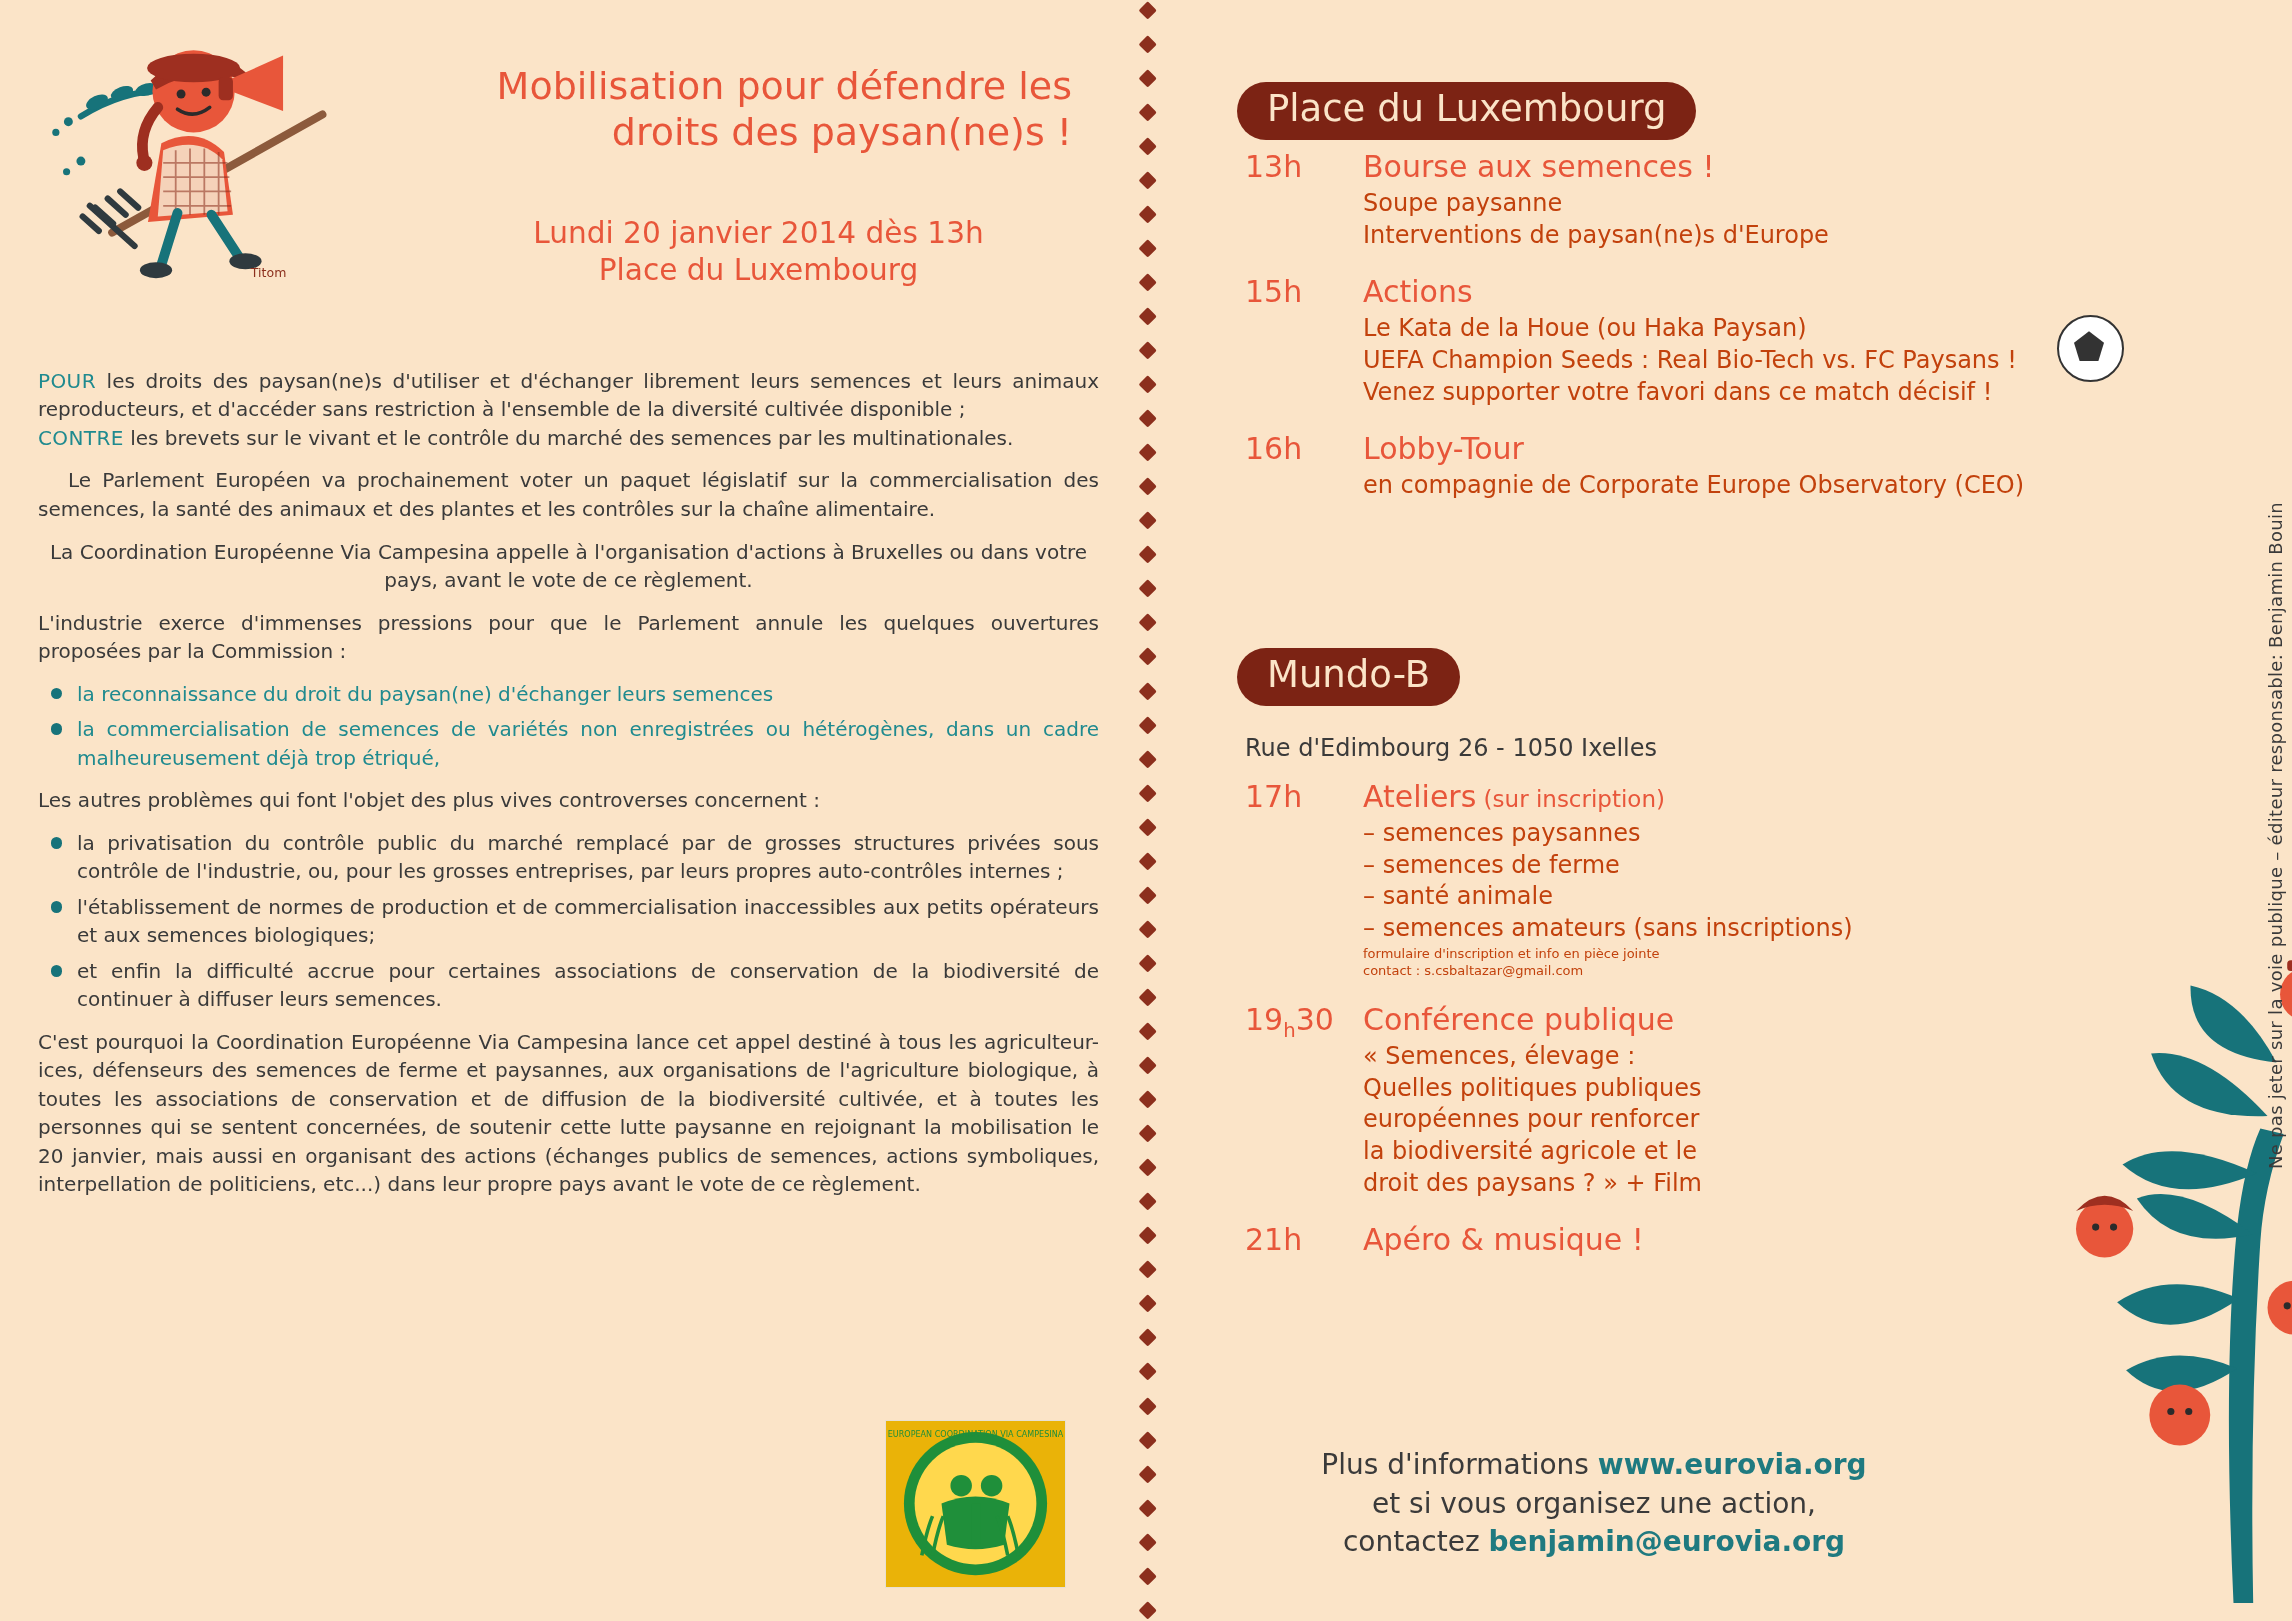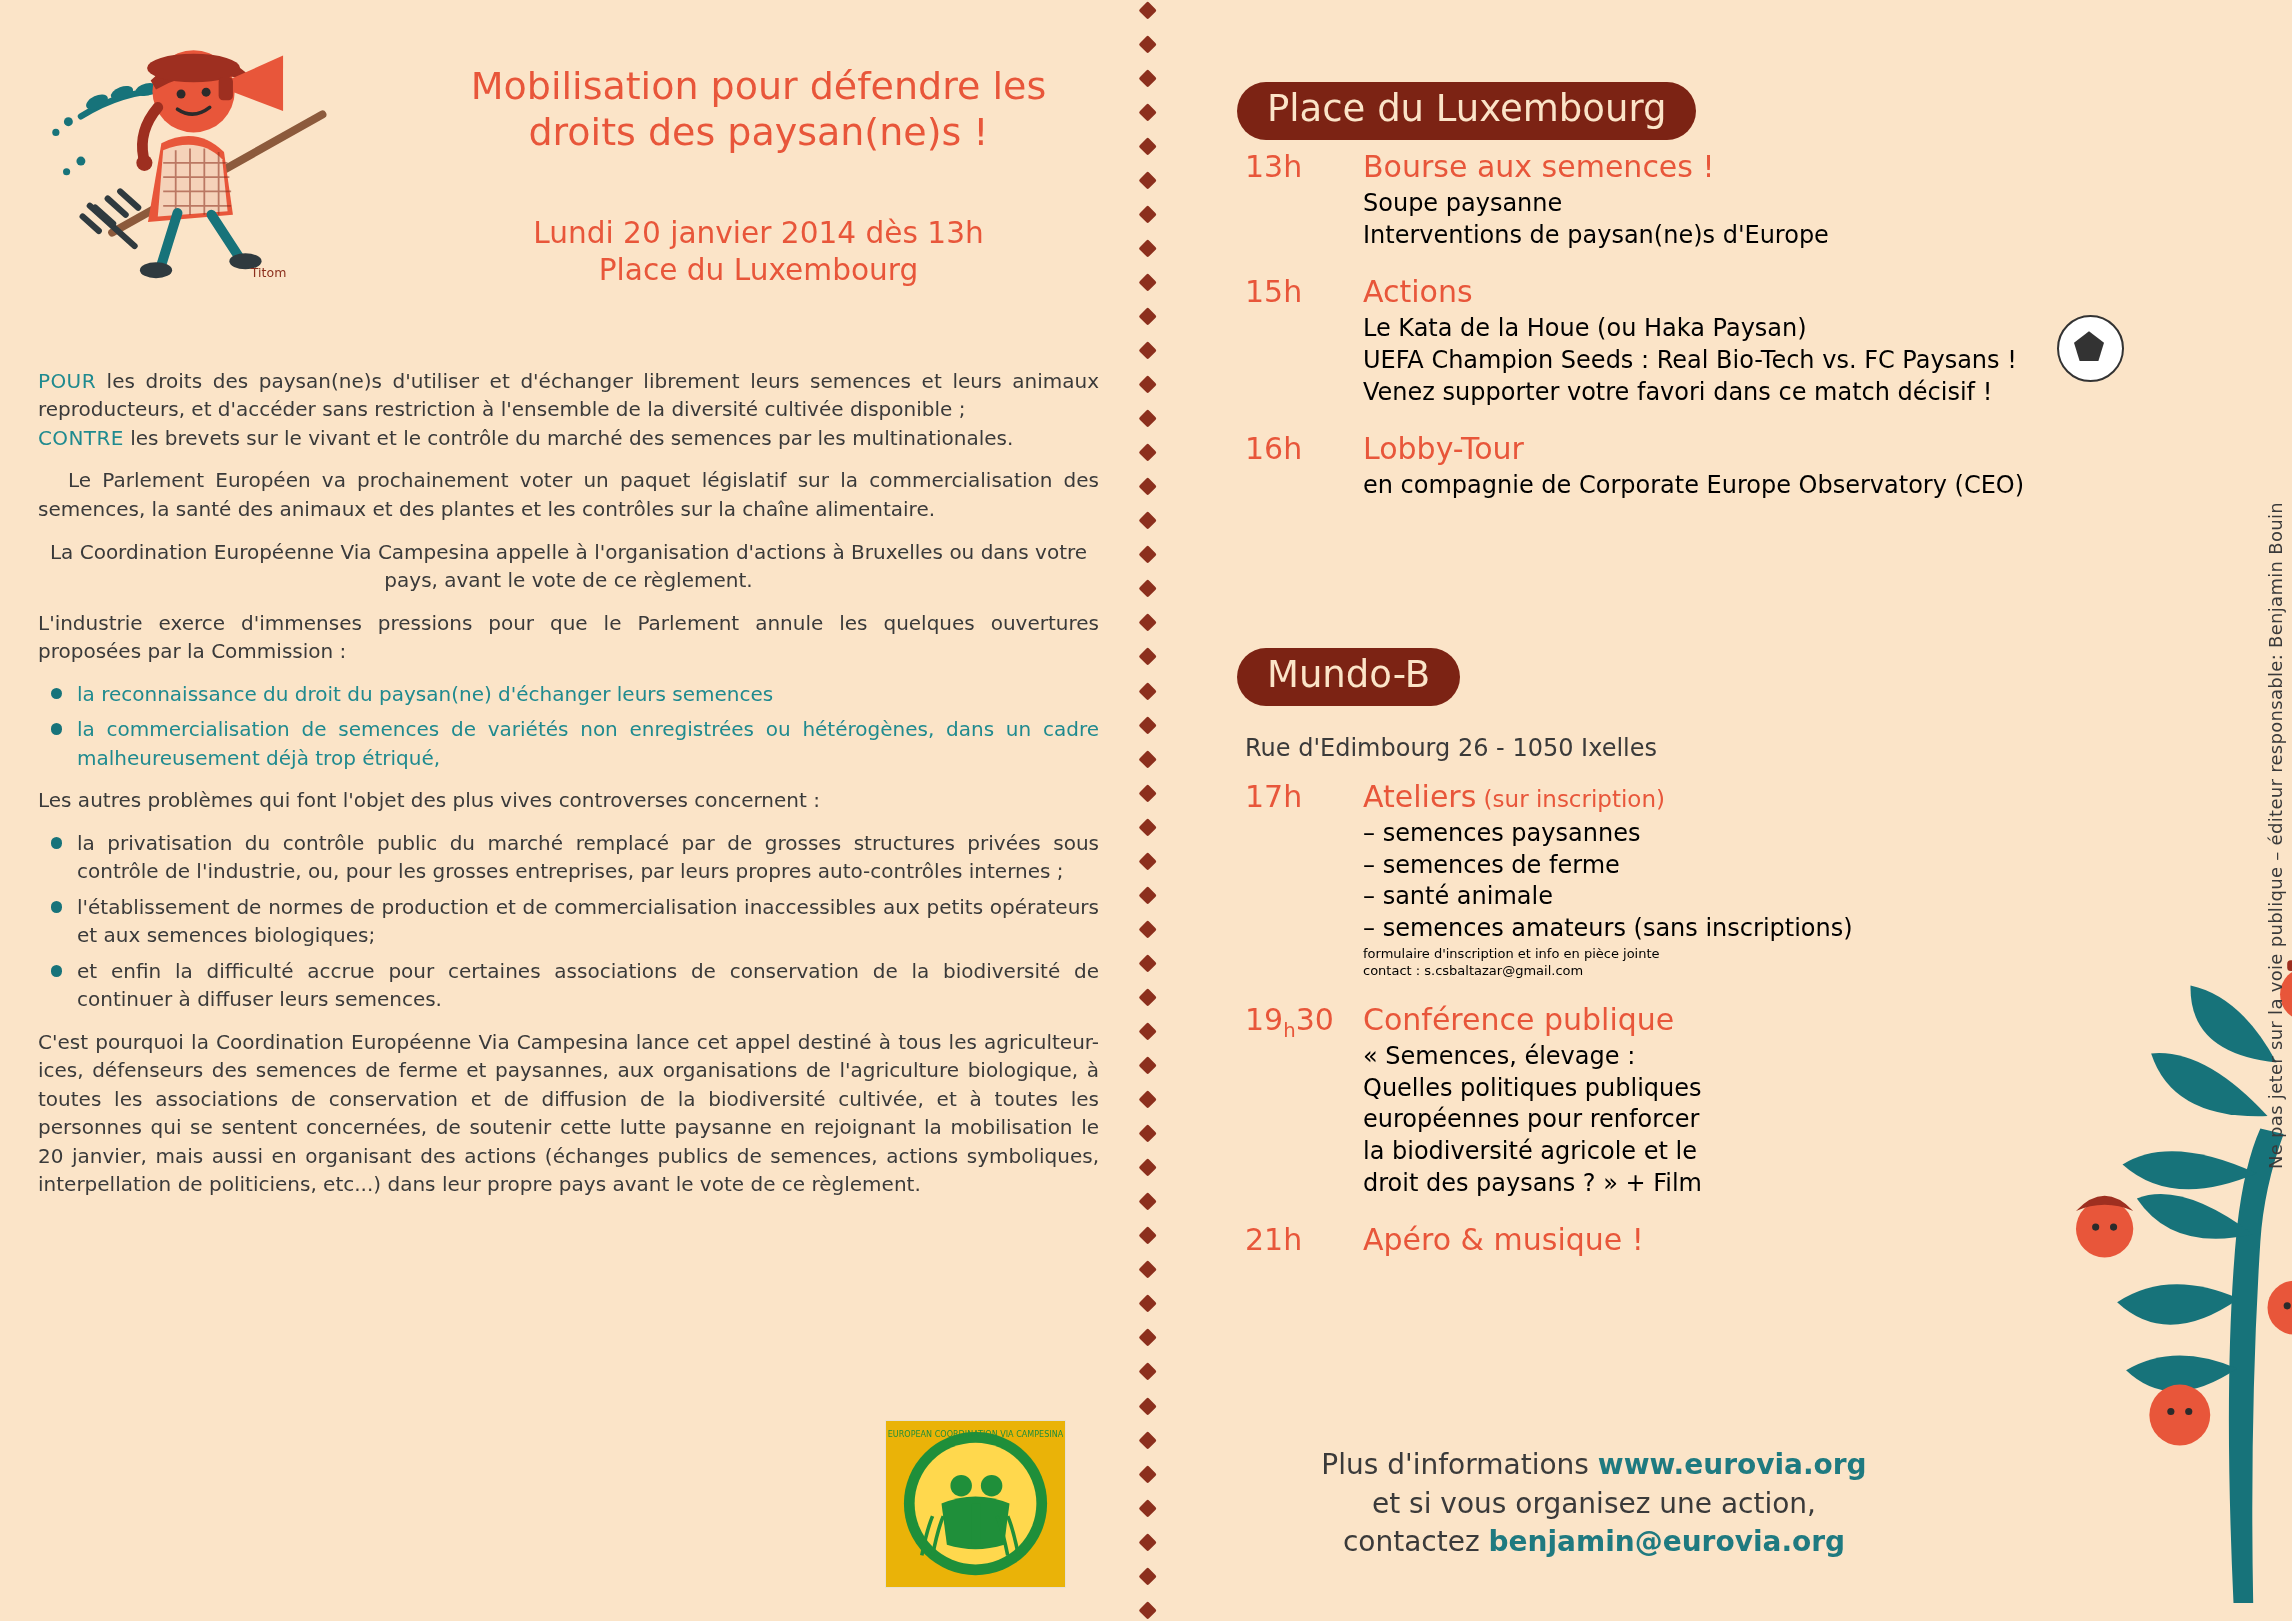--- a/index.html
+++ b/index.html
@@ -25,21 +25,21 @@
   }
 
   
   .left{position:absolute;left:0;top:0;width:1136px;height:1621px;}
 
   .headline{
     position:absolute;left:445px;top:63px;width:627px;
     color:#e8563a;font-family:"DejaVu Sans",sans-serif;
     font-size:38px;line-height:1.22;font-weight:400;text-align:center;
   }
-  .headline .l1{display:block;}
+  .headline .l1{display:block;text-align:right;}
   .subhead{
     position:absolute;left:445px;top:215px;width:627px;text-align:center;
     color:#e8563a;font-size:29.6px;line-height:1.25;
   }
 
   .body-text{
     position:absolute;left:38px;top:367px;width:1061px;
     font-size:20px;line-height:1.42;color:#3a3a3a;
   }
   .p{margin:0 0 14.3px 0;text-align:justify;}
@@ -83,21 +83,21 @@
   .sched{position:absolute;left:86px;}
   .row{display:flex;margin-bottom:23px;}
   .time{
     color:#e8563a;font-size:30px;min-width:118px;flex:0 0 118px;
     line-height:1.18;
   }
   .time sub{font-size:19.7px;}
   .entry{flex:1;}
   .entry .title{color:#e8563a;font-size:30px;line-height:1.18;margin-bottom:3.6px;}
   .entry .title .sub{font-size:23px;}
-  .entry .line{color:#000000;font-size:24px;line-height:1.32;}
+  .entry .line{color:#c2410c;font-size:24px;line-height:1.32;}
   .entry .line.small{font-size:13px;}
 
   #schedule-1{top:149px;}
   #schedule-2{top:779px;}
 
   .soccer{
     position:absolute;left:898px;top:315px;width:63px;height:63px;border-radius:50%;
     background:#fff;border:2.7px solid #333;
   }
   .soccer:before{

